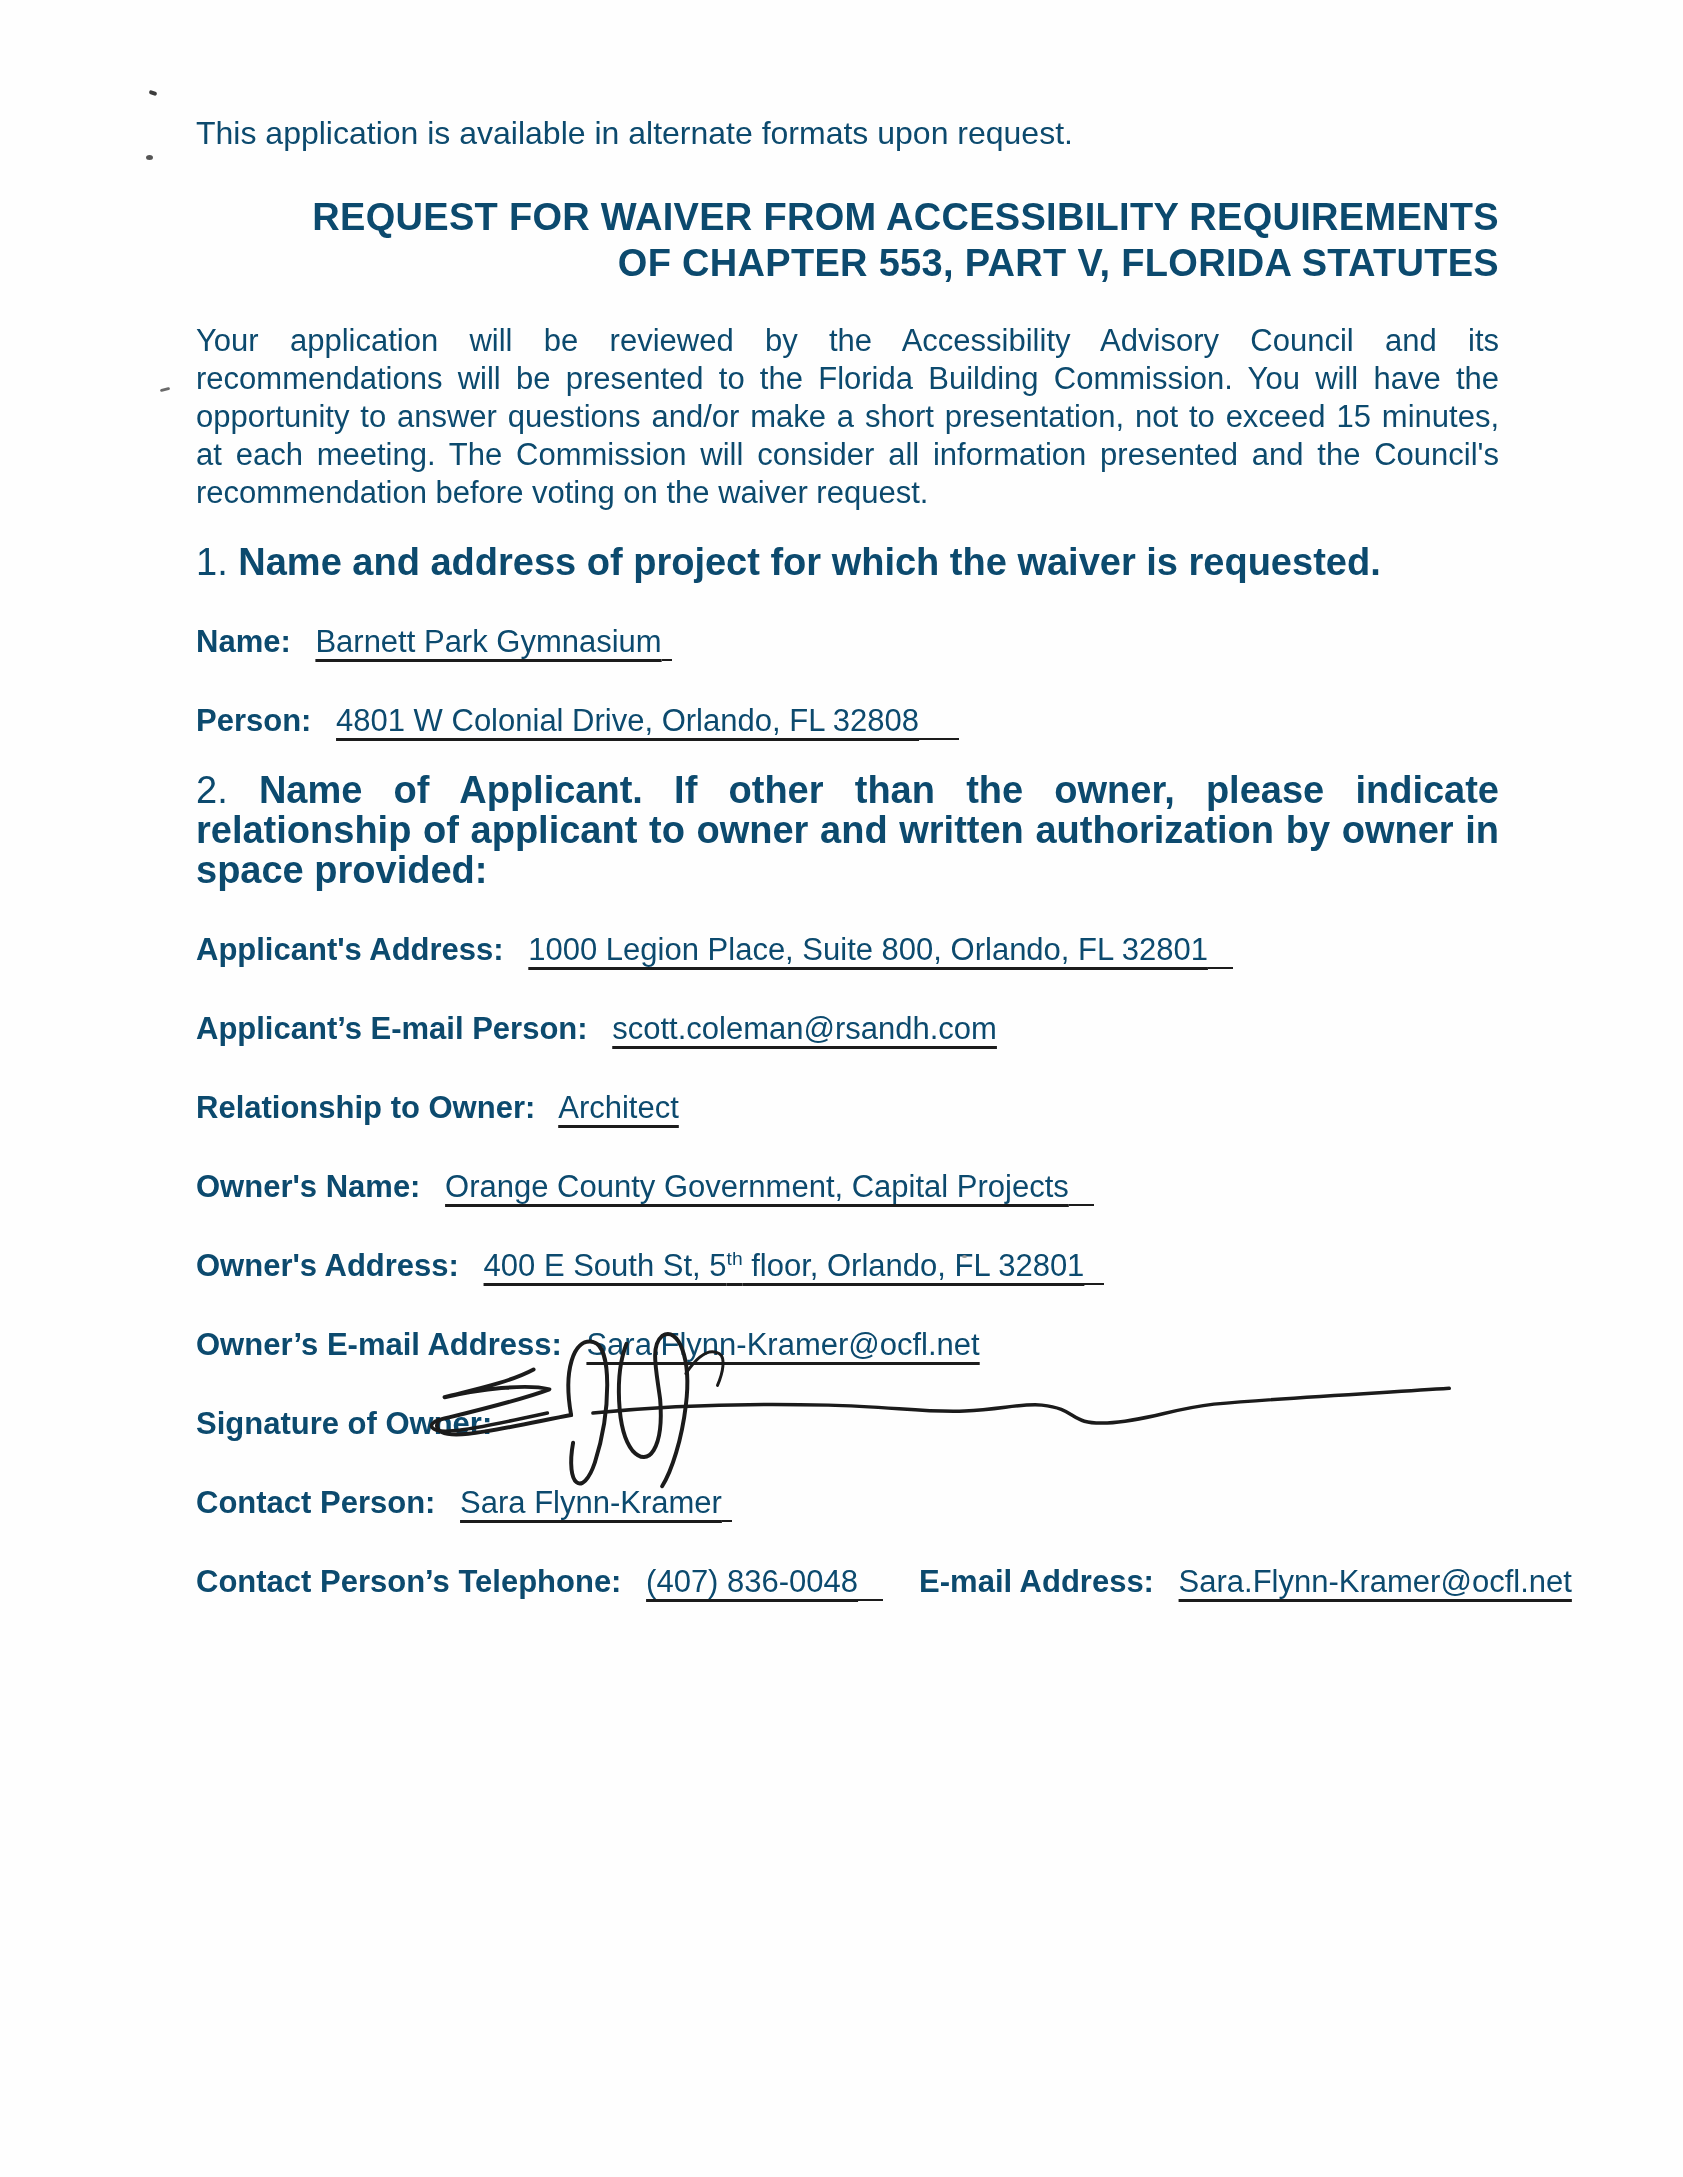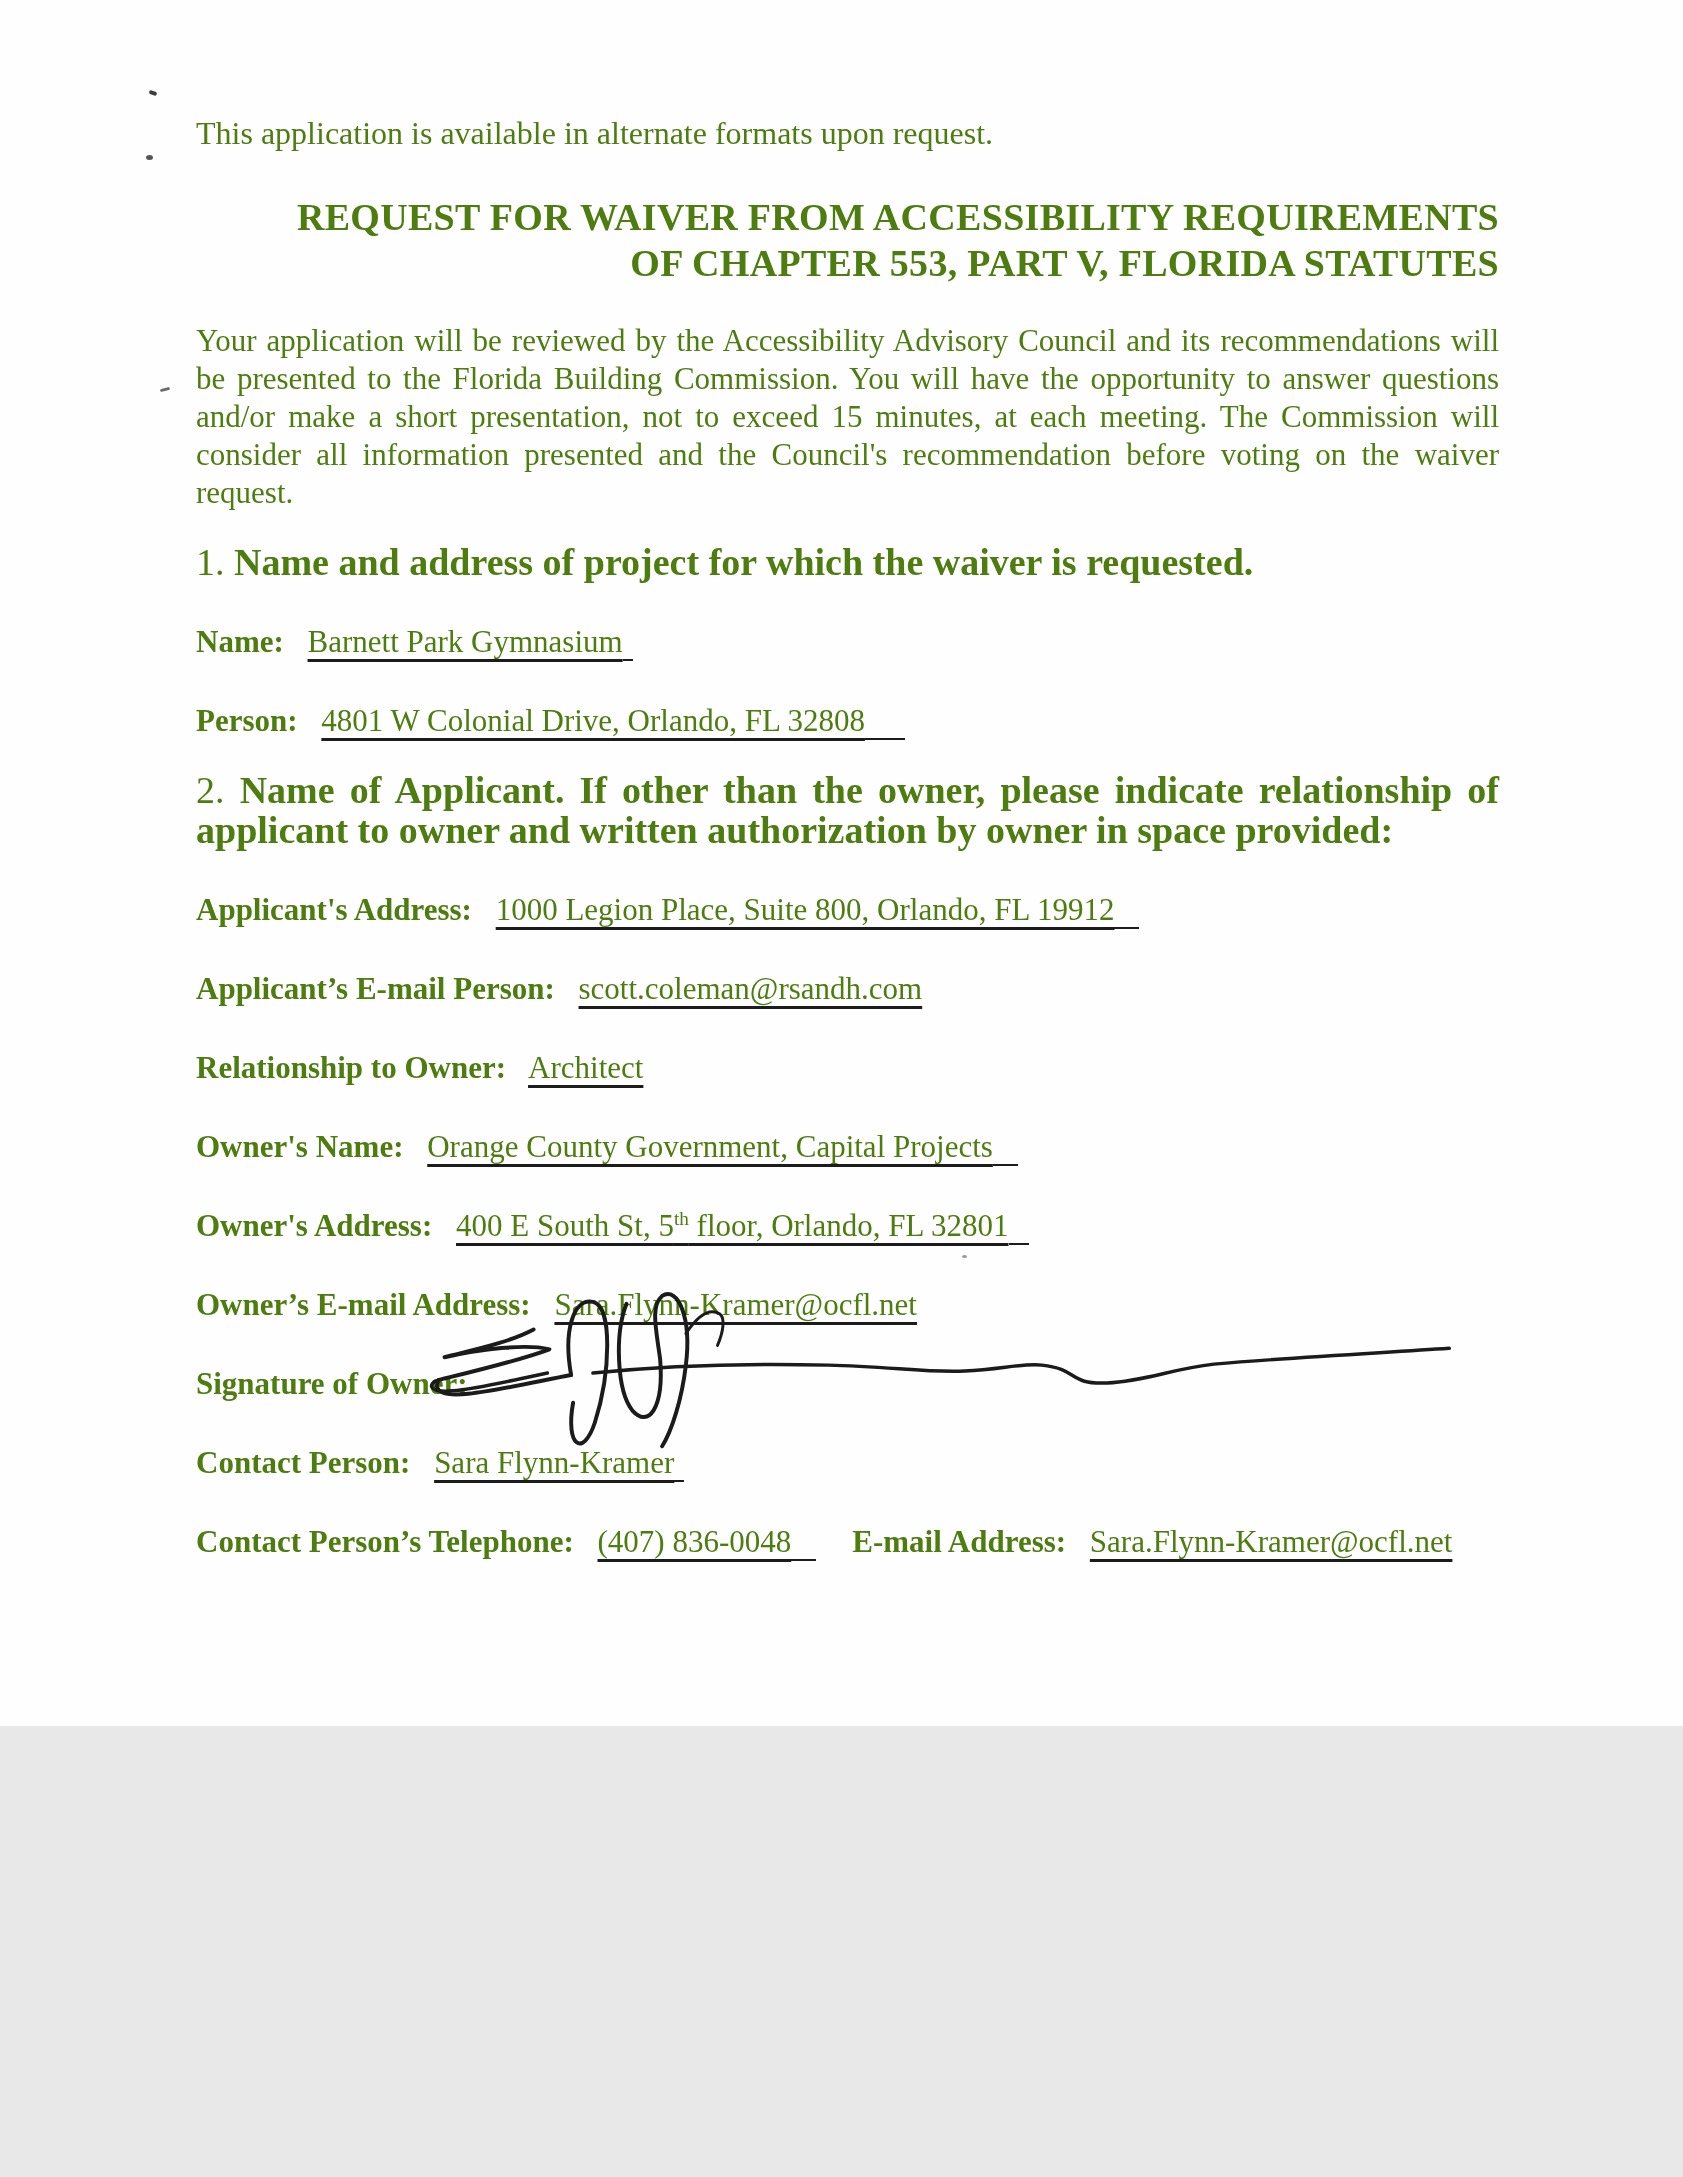--- a/index.html
+++ b/index.html
@@ -1,22 +1,22 @@
 <!DOCTYPE html>
 <html><head>
 <meta charset="utf-8">
 <style>
   html,body { margin:0; padding:0; background:#e8e8e8; }
   .page {
     position:relative;
-    width:1683px; height:1726px;
+    width:1683px; height:2177px;
     margin:0 auto;
     background:#fefefe;
-    font-family:Liberation Serif, serif;
-    color:#4d7c0f;
+    font-family:Liberation Sans, sans-serif;
+    color:#0c4a6e;
     box-sizing:border-box;
     padding:115px 184px 0 196px;
     overflow:hidden;
   }
   .notice { font-size:32px; margin:0; }
   .title {
     font-size:38px; font-weight:bold; text-align:right;
     line-height:46px; margin:42px 0 0 0; letter-spacing:0.3px;
   }
   .title-line { display:block; }
@@ -92,21 +92,21 @@
   </p>
 
   <p class="heading">
     <span class="num">2.</span>
     <span class="htext">Name of Applicant. If other than the owner, please indicate relationship of applicant to owner and written authorization by owner in space provided:</span>
   </p>
 
 
   <p class="row">
     <span class="label">Applicant's Address:</span>
-    <span class="value">1000 Legion Place, Suite 800, Orlando, FL 19912</span><span class="ext w25"></span>
+    <span class="value">1000 Legion Place, Suite 800, Orlando, FL 32801</span><span class="ext w25"></span>
   </p>
 
 
   <p class="row">
     <span class="label">Applicant’s E-mail Person:</span>
     <span class="value">scott.coleman@rsandh.com</span>
   </p>
 
   <p class="row">
     <span class="label">Relationship to Owner:</span>

